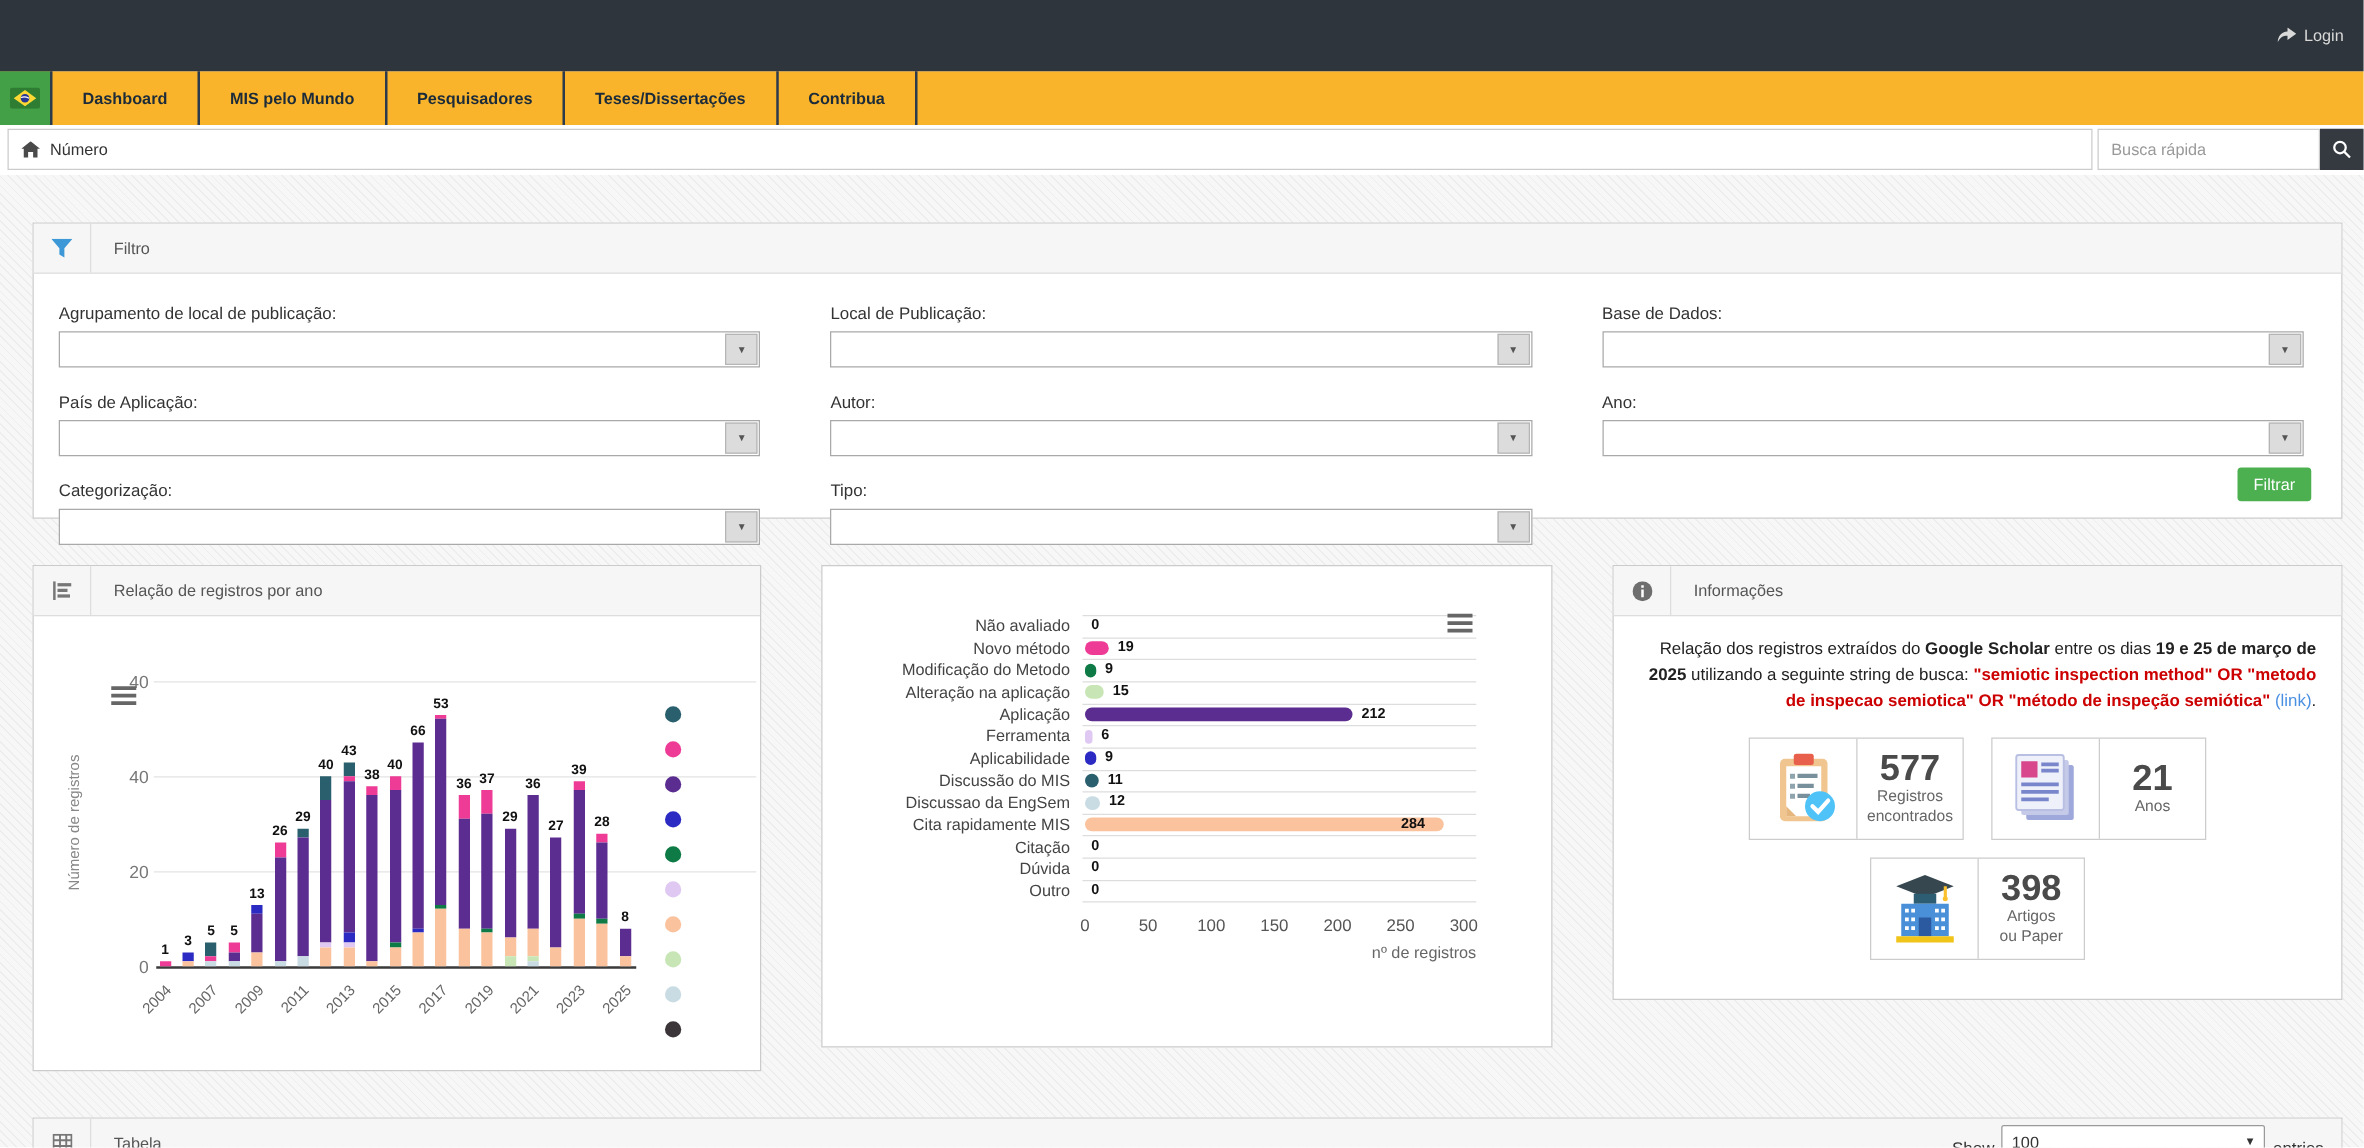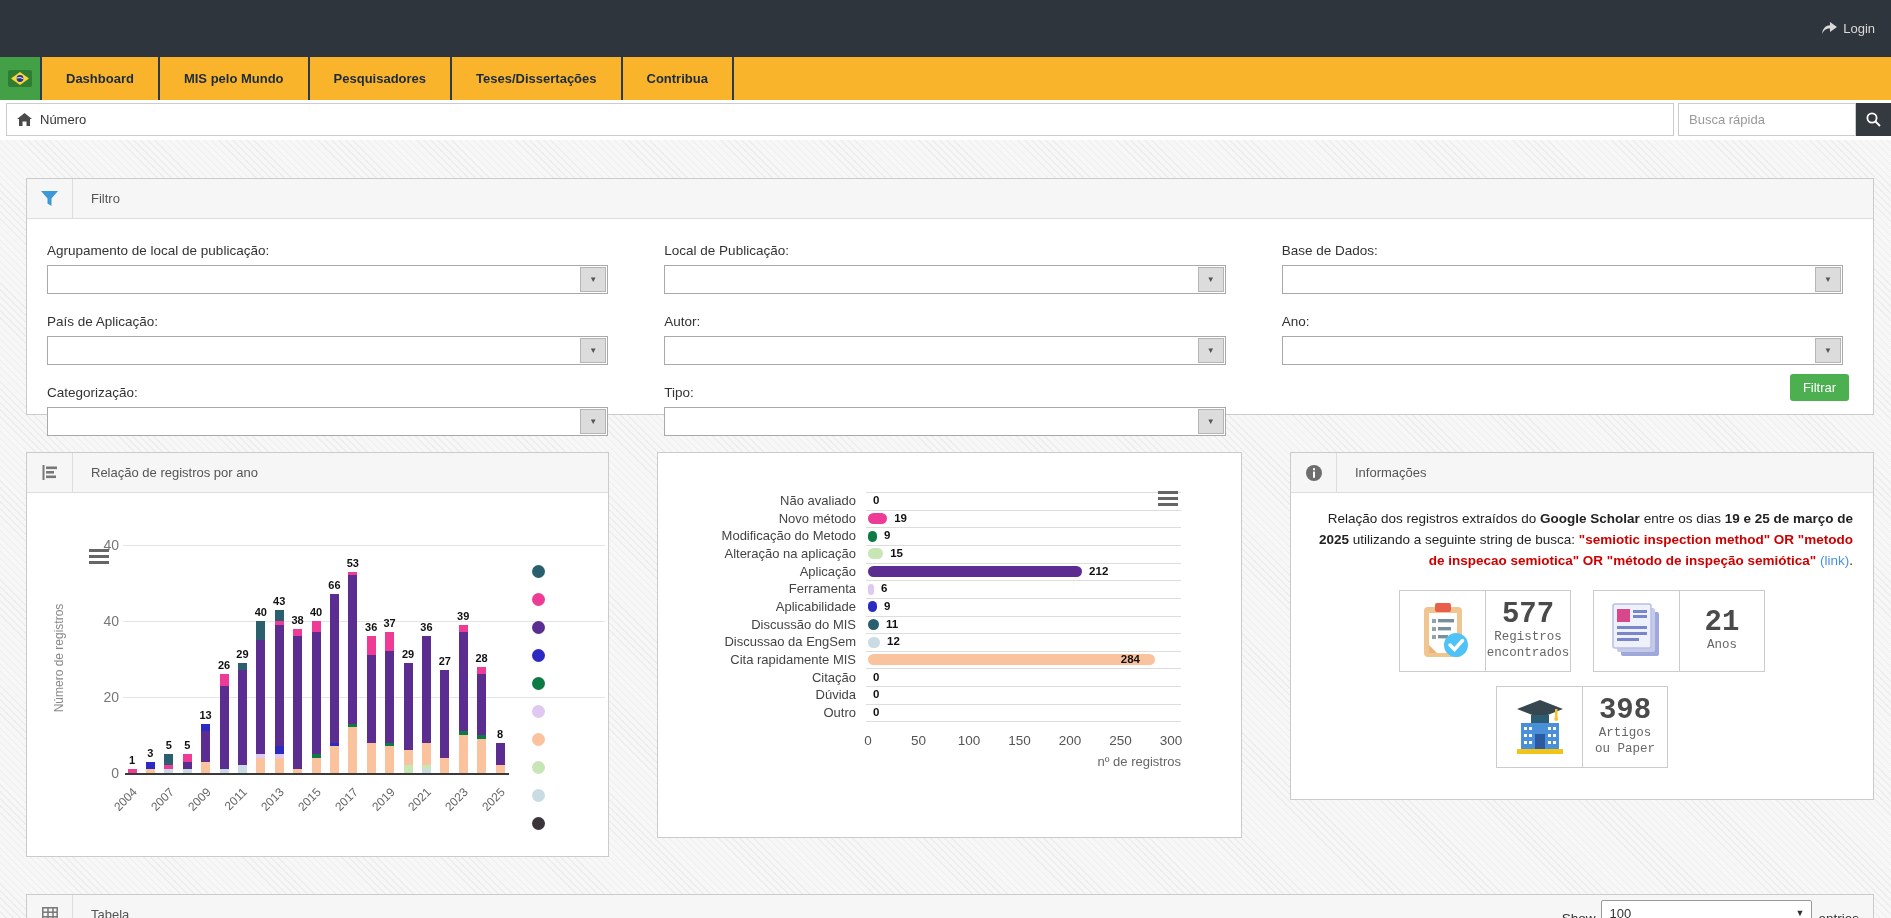--- a/index.html
+++ b/index.html
@@ -85,21 +85,21 @@
   .cat-xlabel { position:absolute; font-size:13px; color:#666; }
 
   
   .info-body { padding:16px 20px 0 20px;text-align:right; }
   .info-text { font-size:13.5px; line-height:1.55; color:#222; }
   .info-text .b { font-weight:bold; }
   .info-text .rb { font-weight:bold; color:#CC0000; }
   .info-text .lk { color:#4A90E2; cursor:pointer; }
   .stats-wrap { margin-top:18px; display:flex; flex-direction:column; align-items:center; gap:14px; }
   .stats-row { display:flex; gap:22px; justify-content:center; }
-  .stat-card { width:172px; height:82px; border:1px solid #CCC; display:flex; background:#fff;font-family:Liberation Mono, monospace; }
+  .stat-card { width:172px; height:82px; border:1px solid #CCC; display:flex; background:#fff; }
   .stat-icon { width:86px; display:flex; align-items:center; justify-content:center;
     border-right:1px solid #CCC; }
   .stat-text { flex:1; display:flex; flex-direction:column; align-items:center; justify-content:center; }
   .stat-num { font-size:29px; font-weight:bold; color:#4A4A4A; line-height:1.05; }
   .stat-line { font-size:12.5px; color:#666; line-height:1.25; }
 
   
   .table-panel { margin-top:37px; height:60px; position:relative; }
   .show-ctrl { position:absolute; right:14px; top:5px; display:flex; align-items:flex-end; gap:6px;
     font-size:13.5px; color:#333; }

